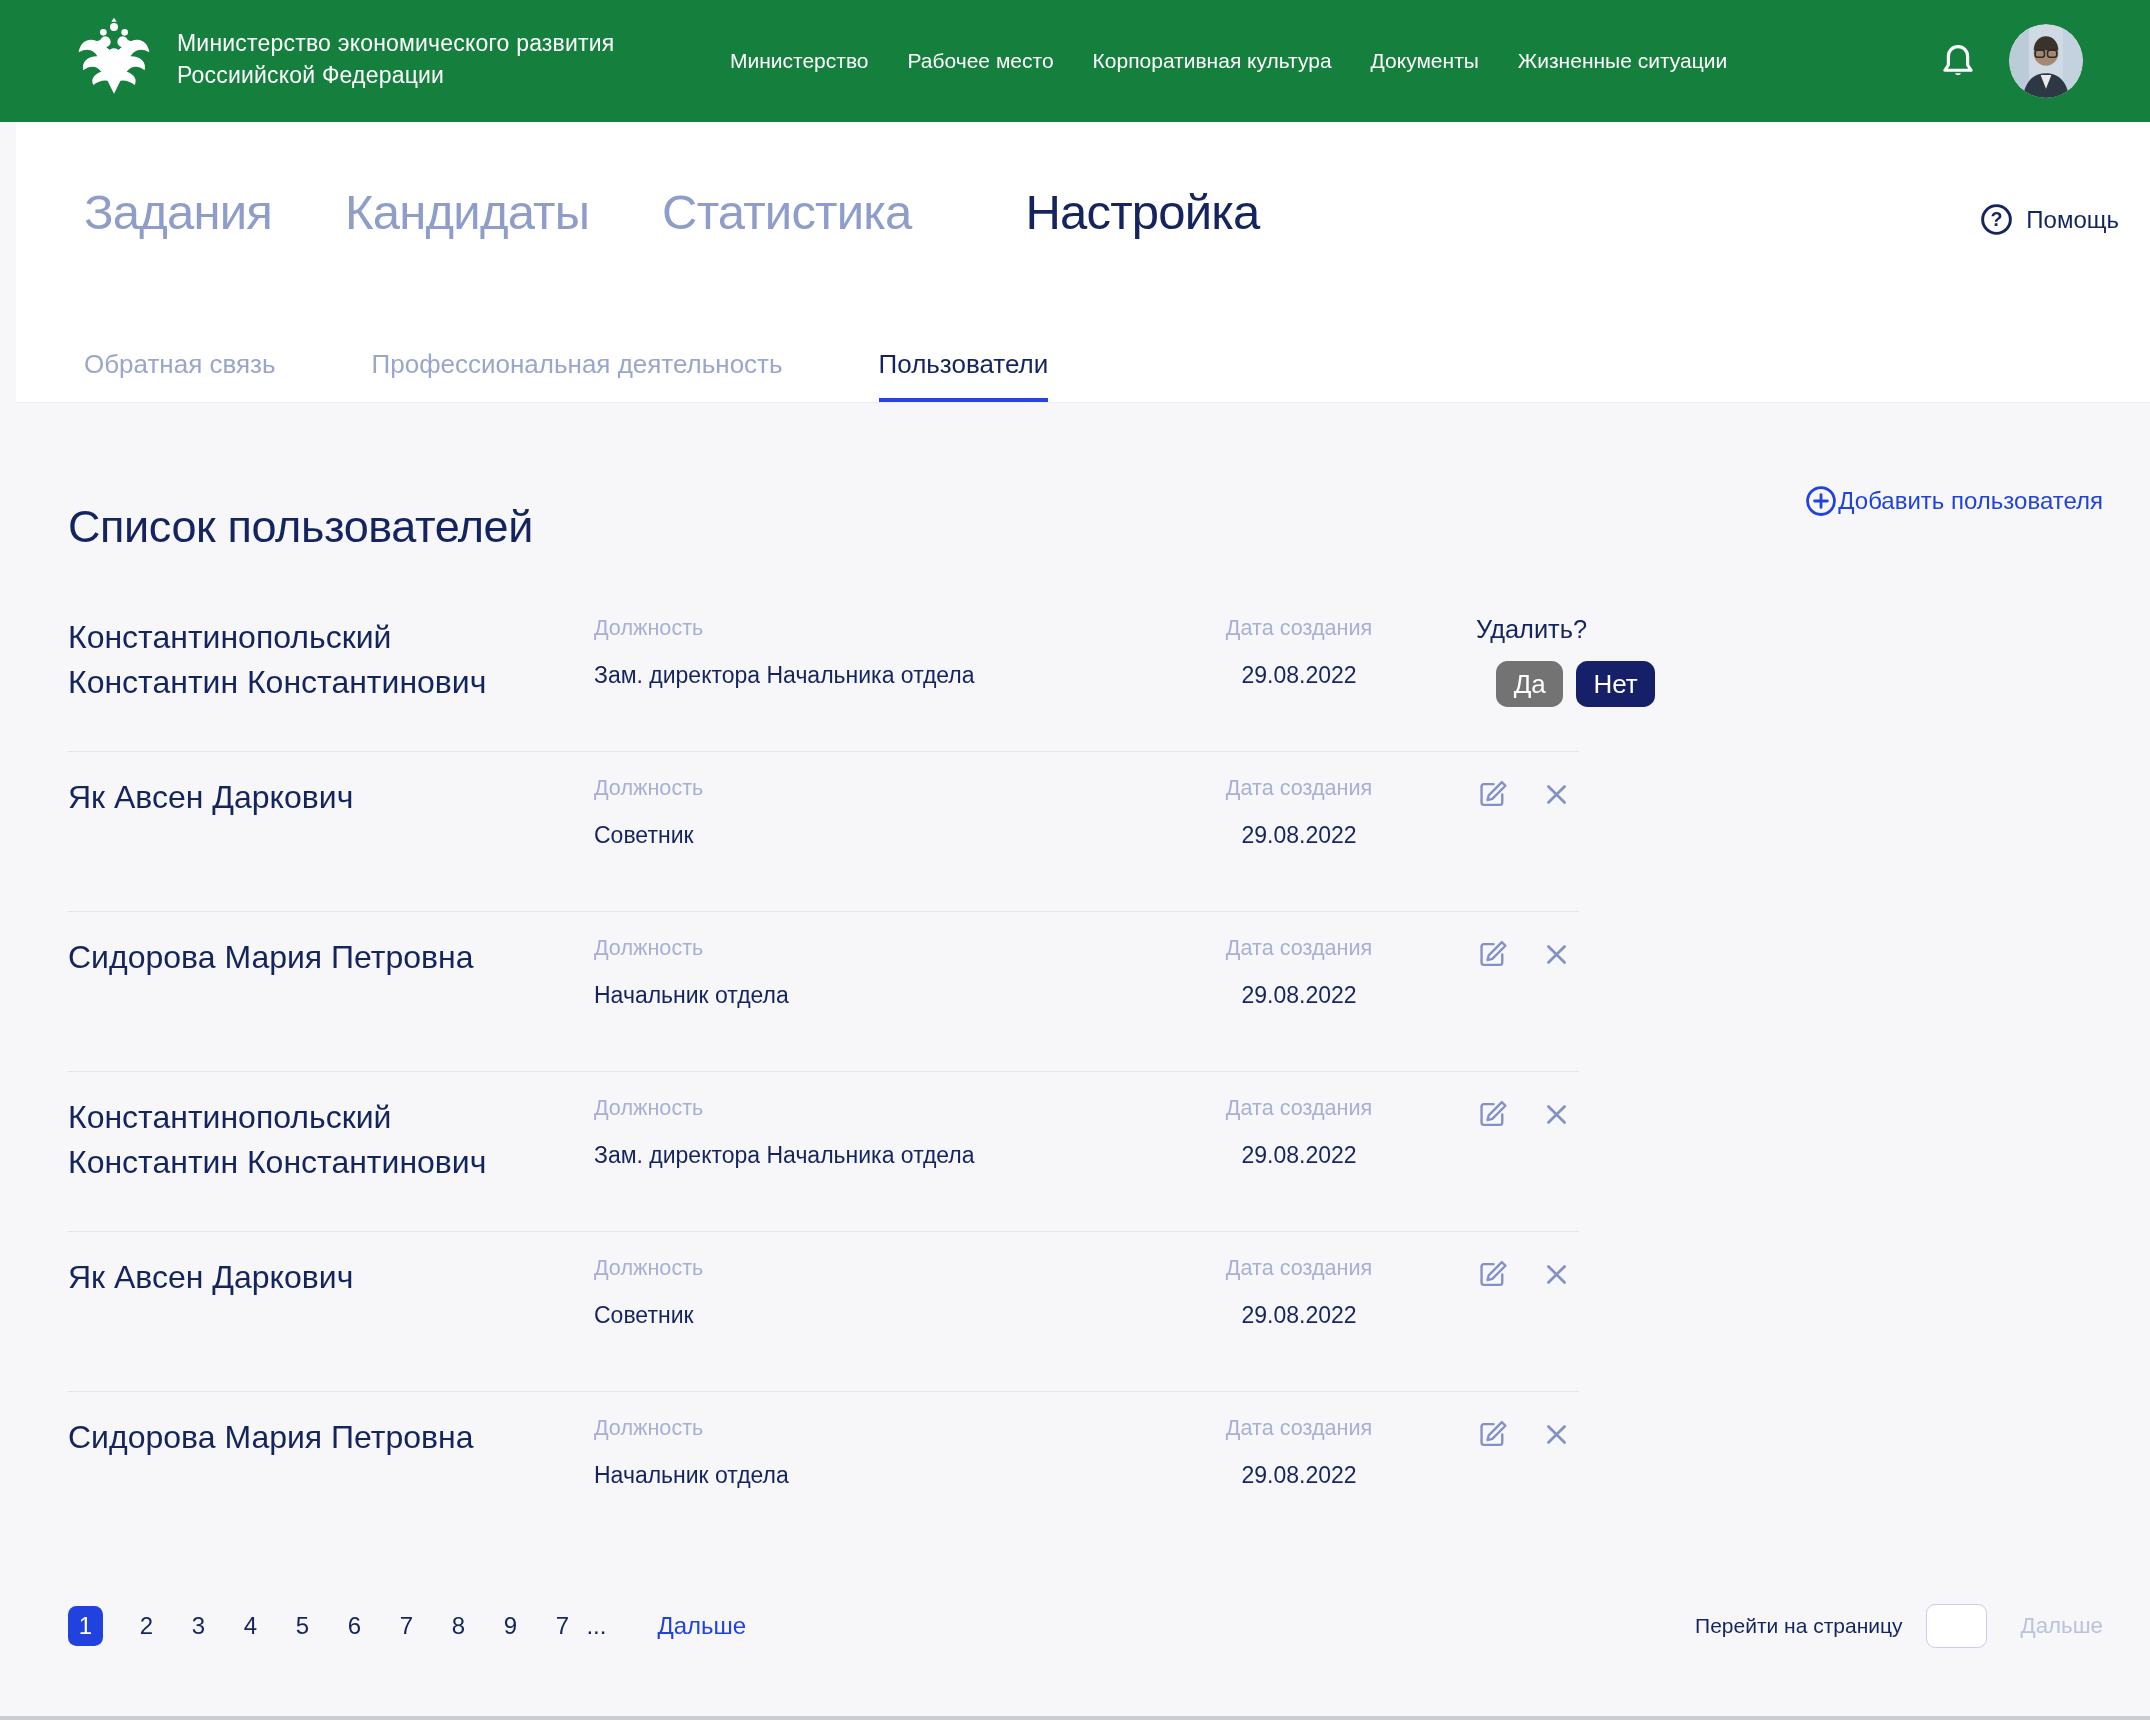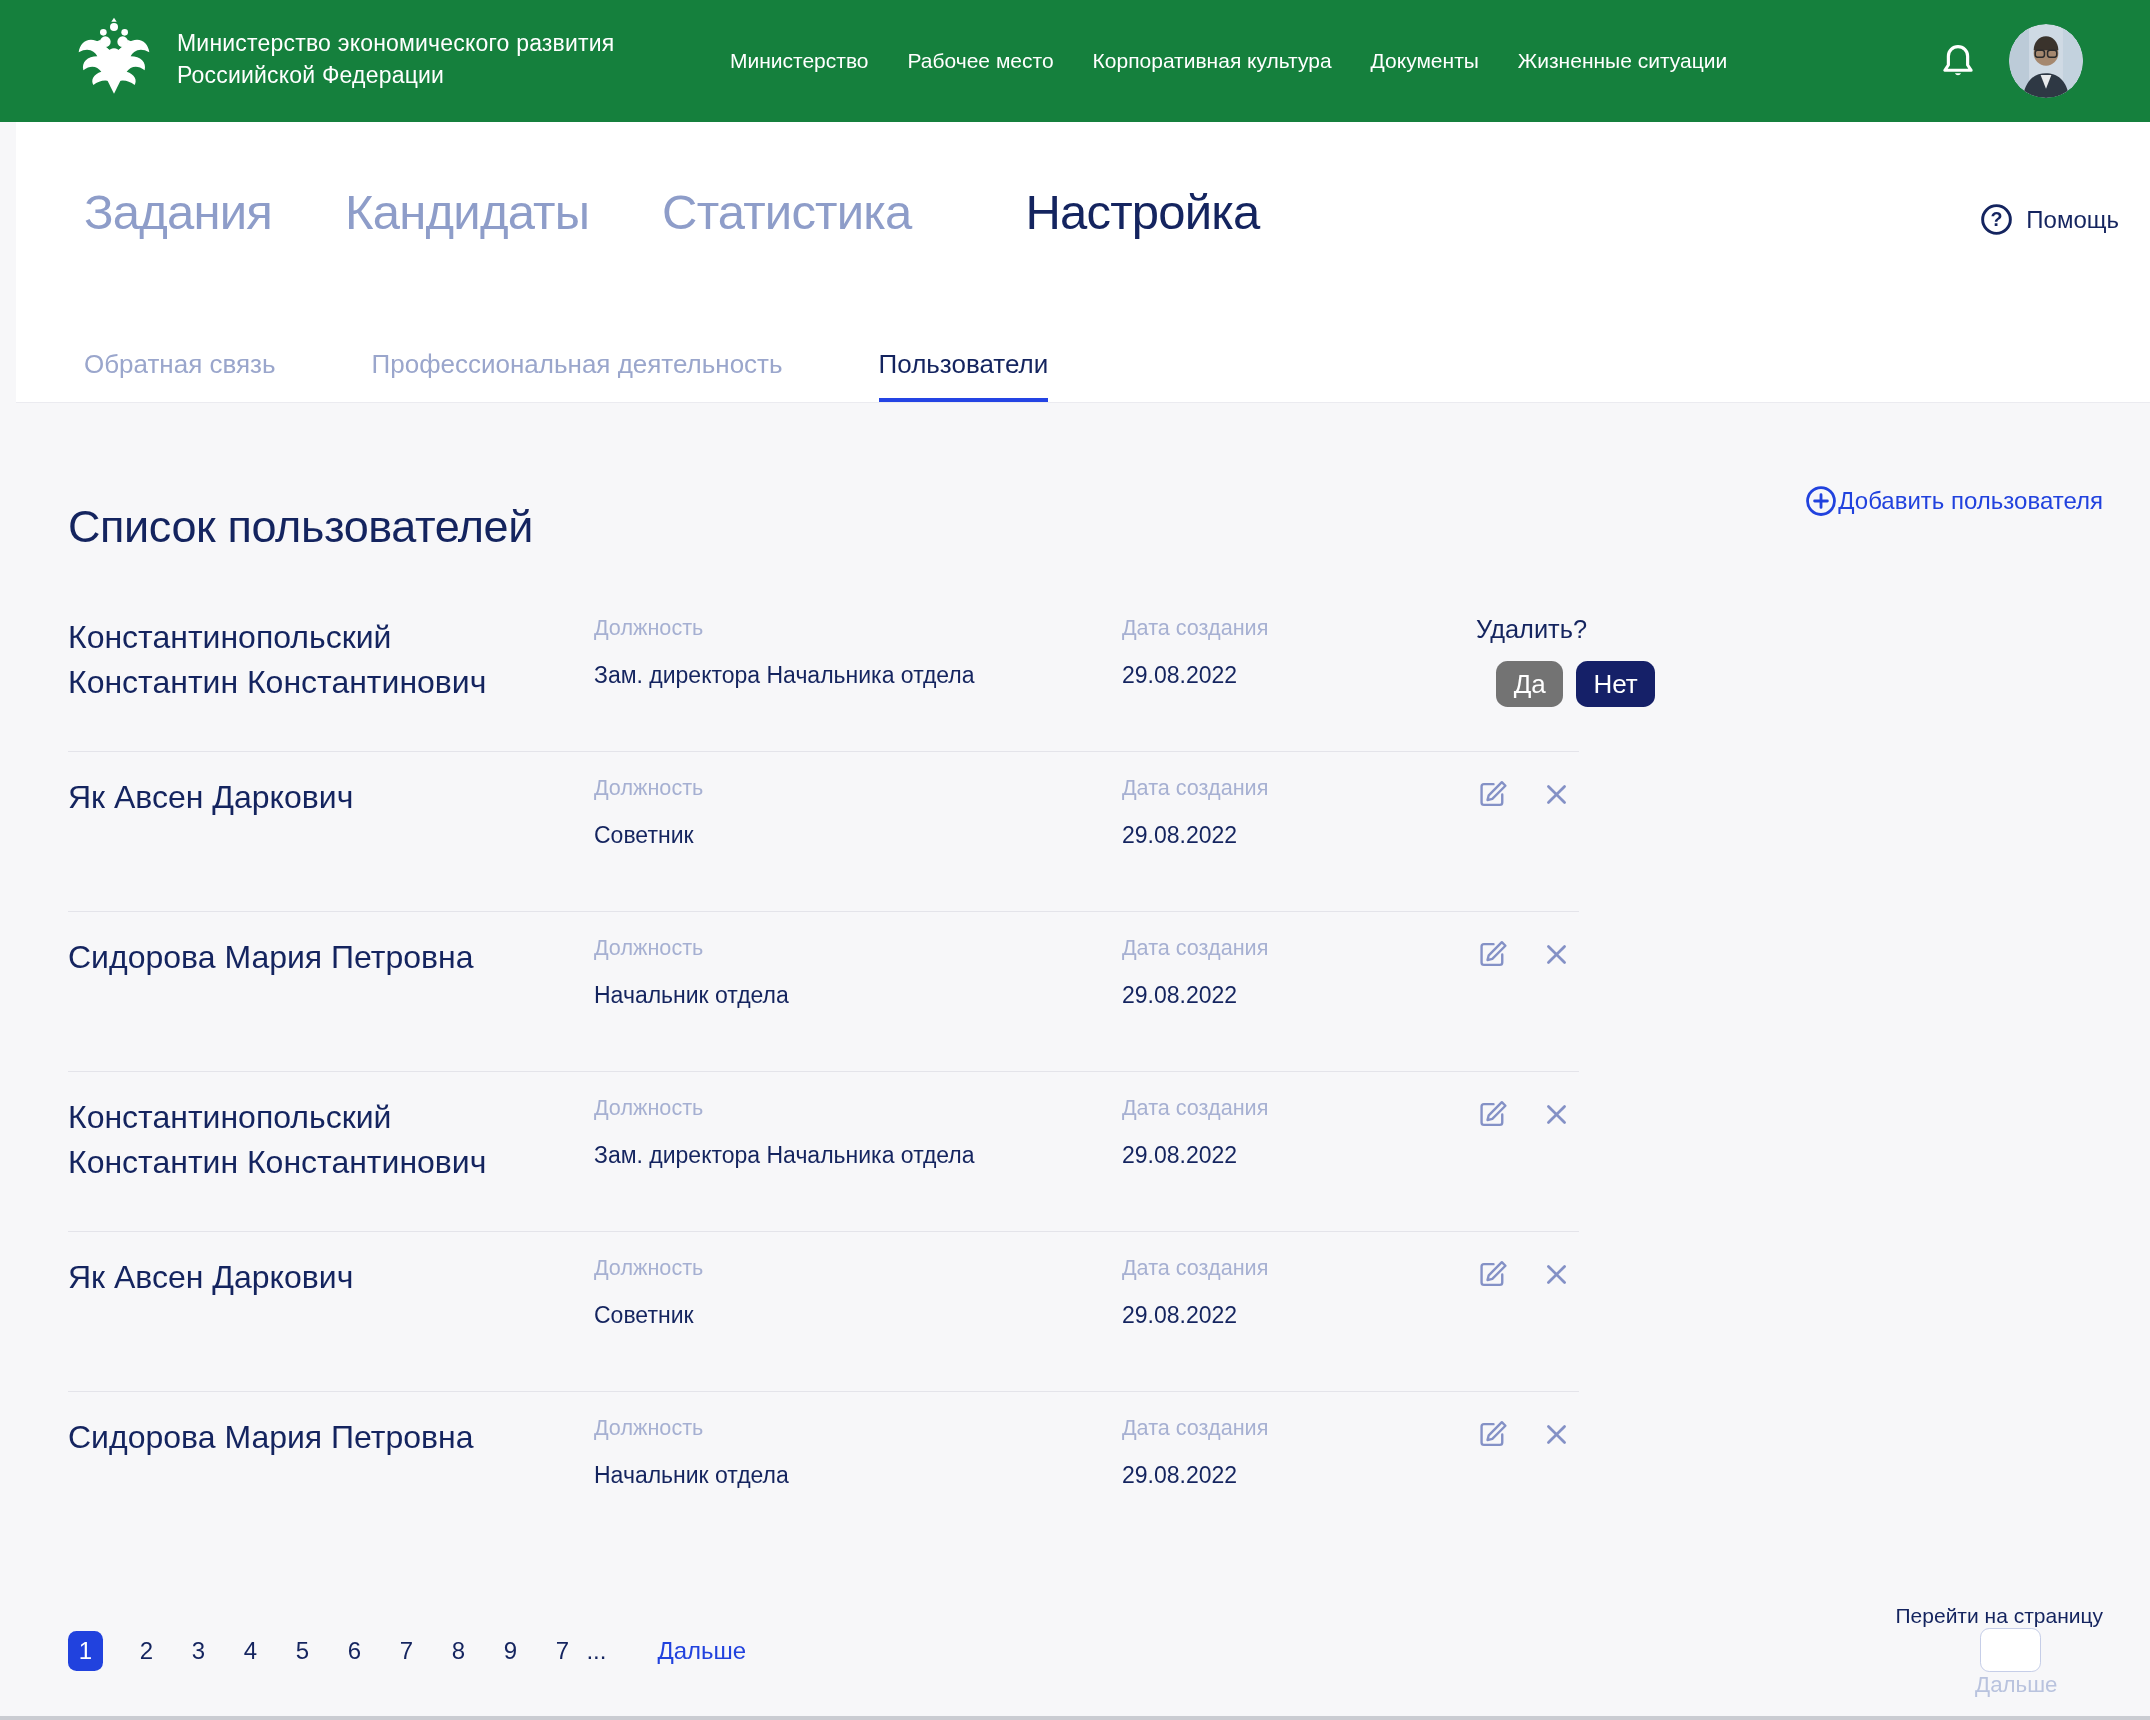--- a/index.html
+++ b/index.html
@@ -42,21 +42,21 @@
   .page-title{position:absolute;top:471px;left:68px;font-size:45px;letter-spacing:-0.4px;color:#14245f;font-weight:500;}
   .add-user{position:absolute;top:484px;right:48px;display:flex;align-items:center;cursor:pointer;}
   .add-user-label{font-size:24px;color:#2142de;white-space:nowrap;}
 
   
   .rows{position:absolute;top:592px;left:68px;width:1511px;}
   .row{display:flex;align-items:flex-start;padding-top:23px;min-height:160px;box-sizing:border-box;border-bottom:0.8px solid #e4e4ea;}
   .row:last-child{border-bottom:none;}
   .c-name{width:495px;padding-right:31px;font-size:32px;line-height:45px;color:#14245f;flex:none;}
   .c-pos{width:528px;flex:none;}
-  .c-date{width:354px;flex:none;}
+  .c-date{width:354px;flex:none;text-align:center;}
   .f-label{font-size:21.6px;color:#a6b0d2;}
   .f-value{font-size:23px;color:#14245f;margin-top:21px;}
   .c-actions{flex:1;min-width:104px;position:relative;}
   .icon-row{display:flex;gap:31px;align-items:center;margin-top:1.5px;}
   .icon-btn{cursor:pointer;display:inline-flex;}
   .confirm-block{white-space:nowrap;}
   .confirm-q{font-size:25.4px;color:#14245f;}
   .confirm-btns{display:flex;gap:12.3px;margin-top:17px;}
   .btn-yes,.btn-no{
     font-size:26px;color:#ffffff;border:none;border-radius:11.6px;
@@ -68,21 +68,21 @@
   
   .pagination{position:absolute;top:1604px;left:68px;right:48px;display:flex;align-items:center;}
   .pages{display:flex;align-items:center;gap:35px;}
   .page-num{font-size:24px;color:#14245f;cursor:pointer;min-width:17px;text-align:center;}
   .page-num.active{
     background:#2142de;color:#ffffff;border-radius:8.5px;
     min-width:35px;height:40px;display:flex;align-items:center;justify-content:center;
   }
   .page-ellipsis{font-size:24px;color:#14245f;margin-left:15.4px;}
   .page-next{font-size:24px;color:#2142de;margin-left:51px;cursor:pointer;}
-  .goto-group{margin-left:auto;display:flex;align-items:center;flex-direction:column;}
+  .goto-group{margin-left:auto;display:flex;align-items:center;}
   .goto-label{font-size:21px;color:#14245f;white-space:nowrap;}
   .goto-input{
     width:55px;height:40px;margin-left:23px;border:1.5px solid #c6cee8;border-radius:9.2px;
     background:#ffffff;font-size:21.6px;color:#14245f;text-align:center;font-family:inherit;outline:none;
   }
   .goto-next{font-size:22.3px;color:#b9c3de;margin-left:34px;cursor:pointer;}
 
   .bottom-strip{position:absolute;bottom:0;left:0;width:100%;height:5.4px;background:#caccd2;}
 </style>
 </head>

